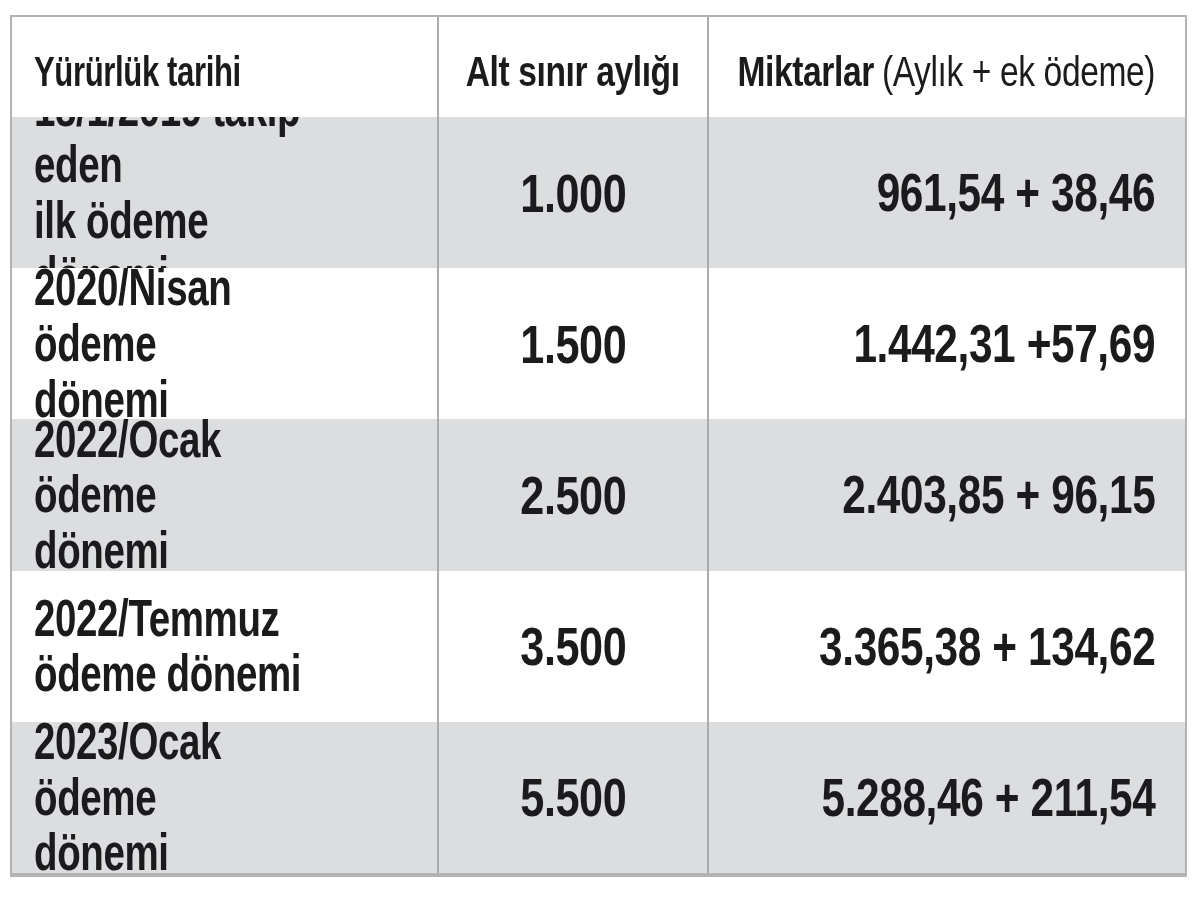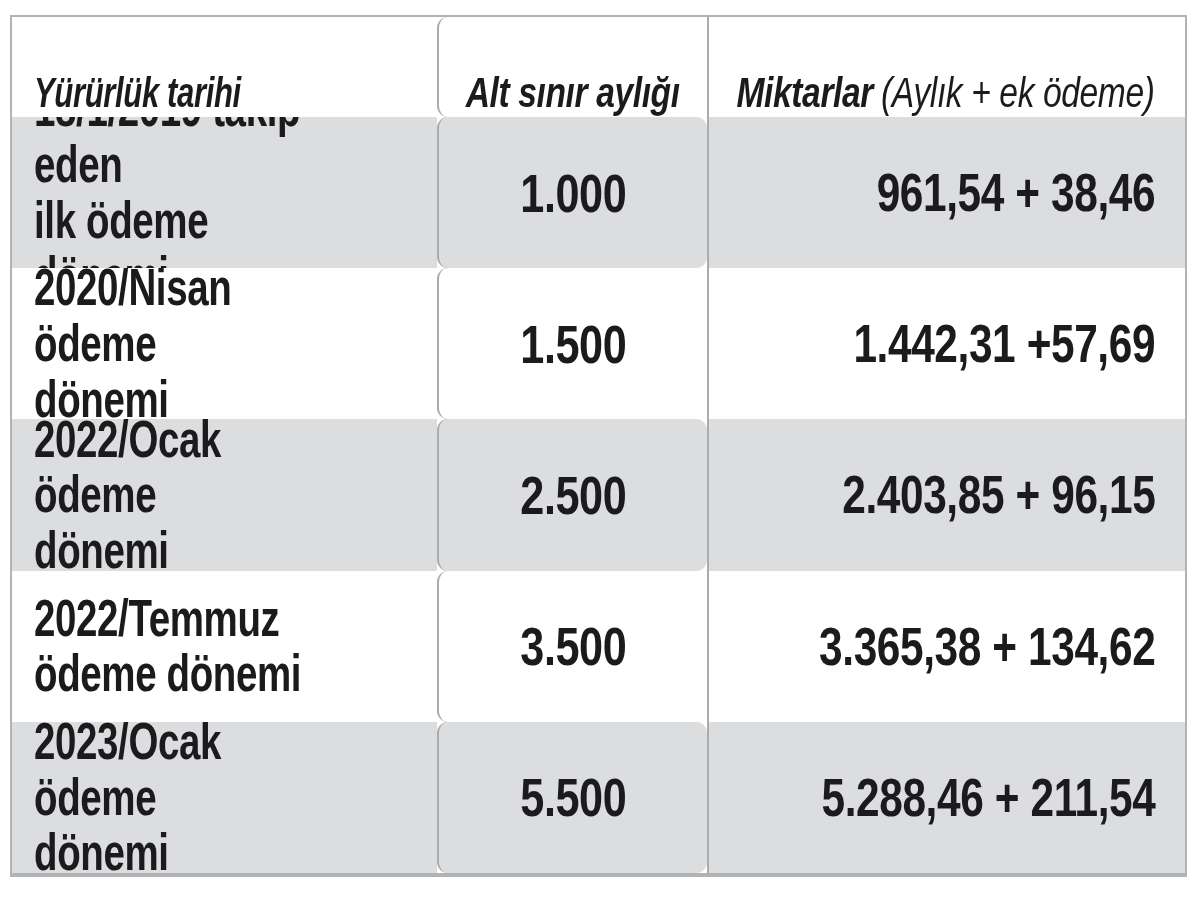--- a/index.html
+++ b/index.html
@@ -22,31 +22,31 @@
     grid-template-rows:100px repeat(5,1fr);
   }
   .row{display:contents;}
   .cell{
     display:flex;align-items:center;overflow:hidden;
     background:#ffffff;
   }
   .alt{background:var(--row-alt);}
   .c2,.c3{border-left:2px solid var(--sep);}
   .c1{justify-content:flex-start;padding-left:22px;}
-  .c2{justify-content:center;border-radius:11px;}
+  .c2{justify-content:center;}
   .c3{justify-content:flex-end;padding-right:30px;}
 
   
   .cond{display:inline-block;white-space:pre-line;}
   .c1 .cond{transform:scaleX(0.74);transform-origin:0 50%;}
   .c2 .cond{transform:scaleX(0.80);transform-origin:50% 50%;white-space:nowrap;}
   .c3 .cond{transform:scaleX(0.80);transform-origin:100% 50%;white-space:nowrap;}
 
   
-  .hcell{font-style:italic;padding-top:10px;align-items:flex-end;}
+  .hcell{padding-top:10px;}
   .hcell .cond{font-size:42px;font-weight:600;letter-spacing:-0.5px;white-space:nowrap;}
   .h3 .bold-part{font-weight:700;}
   .h3 .note-part{font-weight:400;margin-left:10px;}
 
   
   .period .cond{font-size:52px;font-weight:700;line-height:1.07;letter-spacing:-0.5px;}
   .limit .cond{font-size:54px;font-weight:700;letter-spacing:-0.5px;}
   .amounts .cond{font-size:53px;font-weight:700;letter-spacing:-0.5px;}
 </style>
 </head>

